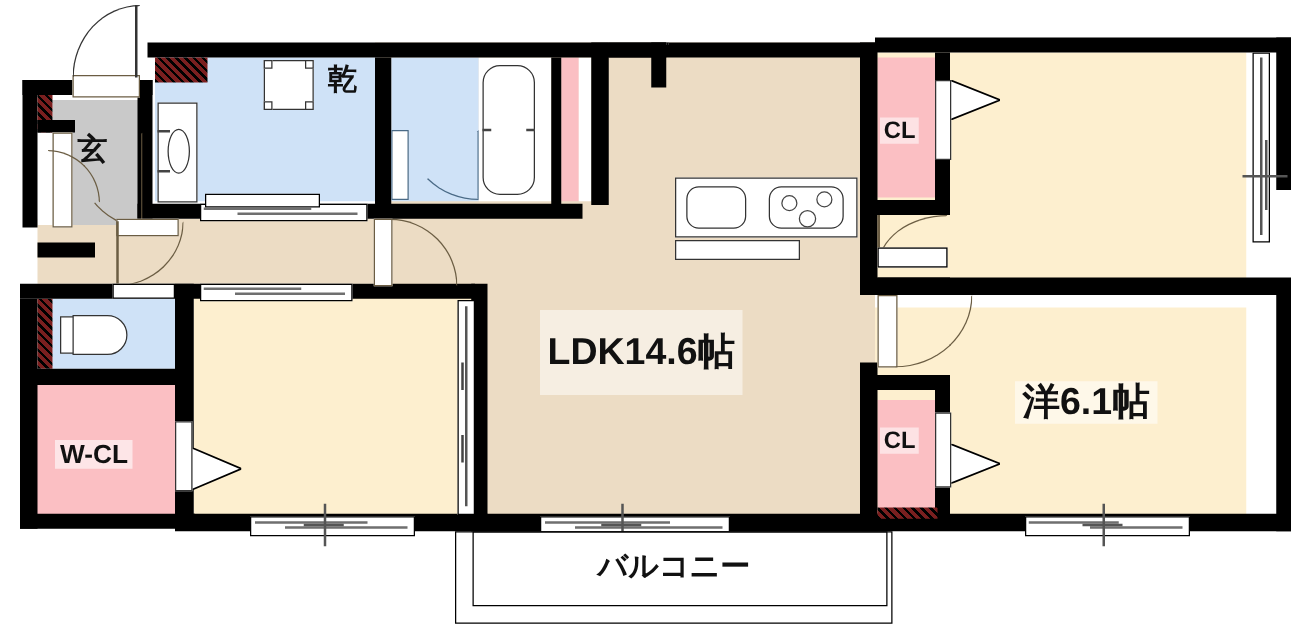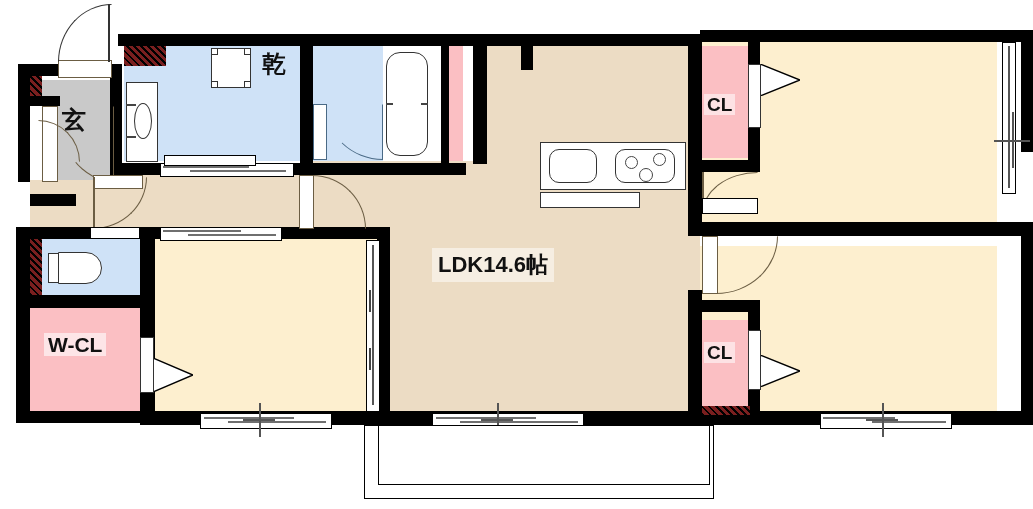--- a/index.html
+++ b/index.html
@@ -15,21 +15,21 @@
   .f-genkan{background:#c9c9c9;}
   .f-white{background:#ffffff;}
   
   .wall{position:absolute;background:#000000;}
   .hatch{position:absolute;background:
      repeating-linear-gradient(45deg,#000 0 2px,#7a1f1f 2px 5px);}
   
   .lbl{position:absolute;white-space:nowrap;font-weight:700;color:#111;
        letter-spacing:0px;line-height:1;}
   .lbl-room{font-size:30px;background:rgba(255,255,255,.55);padding:2px 6px;}
-  .lbl-ldk{font-size:22px;background:rgba(255,255,255,.5);padding:6px 6px;}
+  .lbl-ldk{font-size:30px;background:rgba(255,255,255,.5);padding:19px 6px;}
   .lbl-cl{font-size:19px;background:rgba(255,255,255,.55);padding:1px 3px;}
   .lbl-wcl{font-size:21px;background:rgba(255,255,255,.6);padding:1px 4px;}
   .lbl-kan{font-size:24px;}
   .lbl-balc{font-size:24px;}
   
   .fx{position:absolute;box-sizing:border-box;background:#fff;border:1.5px solid #333;}
   .fx-r{border-radius:10px;}
   .fx-line{position:absolute;background:#444;}
   .burner{position:absolute;border:1.5px solid #444;border-radius:50%;background:#fff;}
   
@@ -259,26 +259,28 @@
   <div class="win" style="left:702px;top:198px;width:54px;height:14px;"></div>
 
   <div class="win" style="left:533px;top:34px;width:0px;height:0px;"></div>
 
   <div class="balc" style="left:378px;top:425px;width:330px;height:58px;"></div>
   <div class="balc2" style="left:364px;top:425px;width:348px;height:72px;"></div>
 
   <div class="lbl lbl-ldk" style="left:432px;top:248px;">LDK14.6帖</div>
 
 
+  <div class="lbl lbl-room" style="left:812px;top:305px;">洋6.1帖</div>
 
 
   <div class="lbl lbl-kan" style="left:62px;top:108px;">玄</div>
 
   <div class="lbl lbl-kan" style="left:262px;top:52px;">乾</div>
 
-  <div class="lbl lbl-wcl" style="left:44px;top:333px;">W-CL</div>
+  <div class="lbl lbl-wcl" style="left:44px;top:352px;">W-CL</div>
 
   <div class="lbl lbl-cl" style="left:704px;top:94px;">CL</div>
 
   <div class="lbl lbl-cl" style="left:704px;top:342px;">CL</div>
 
+  <div class="lbl lbl-balc" style="left:478px;top:442px;">バルコニー</div>
 
 </div>
 
 </body></html>

